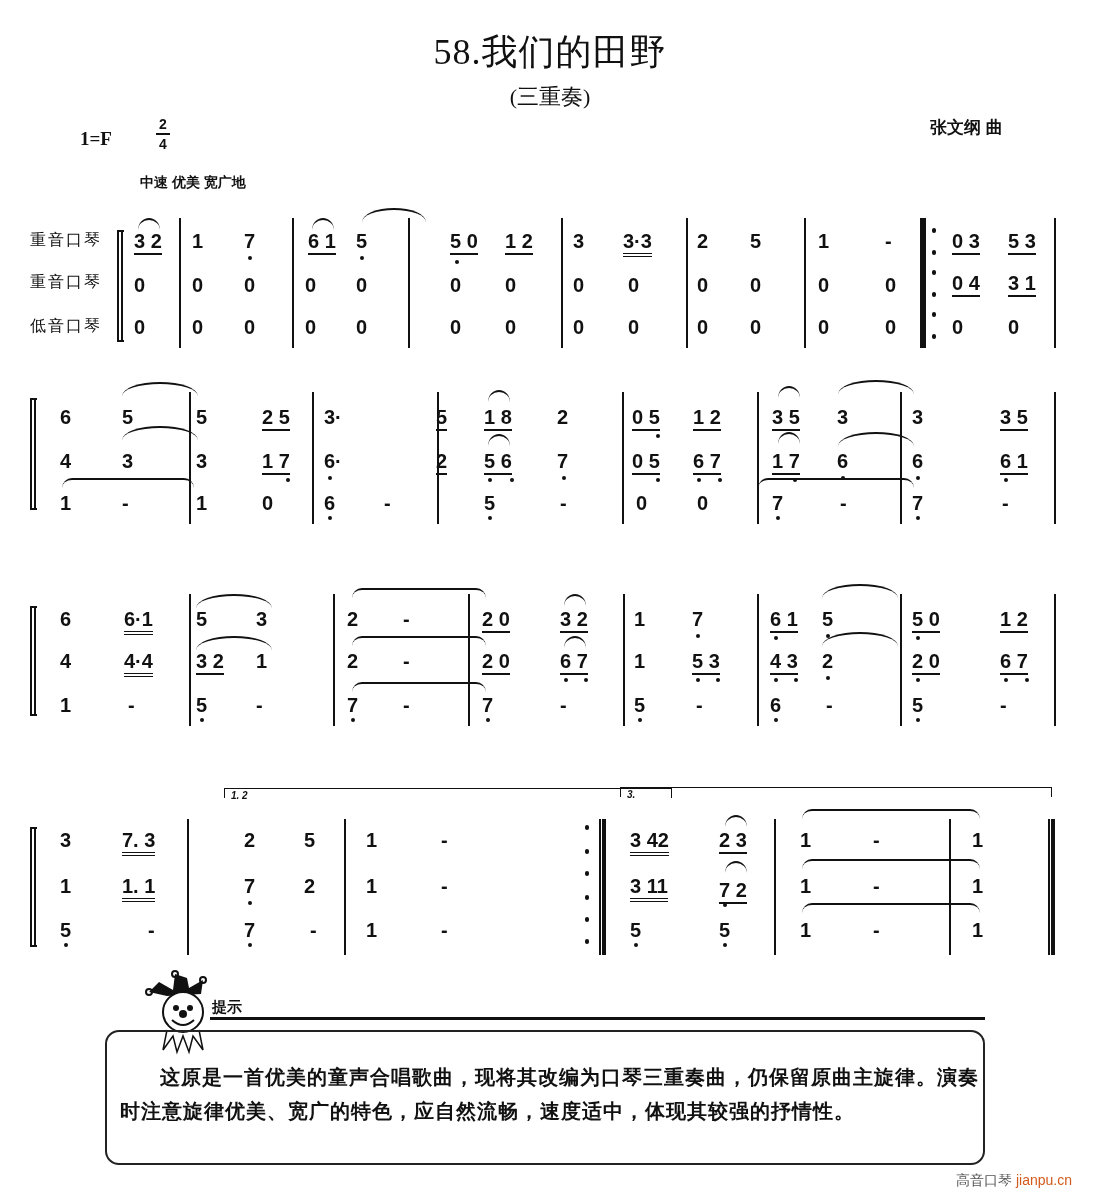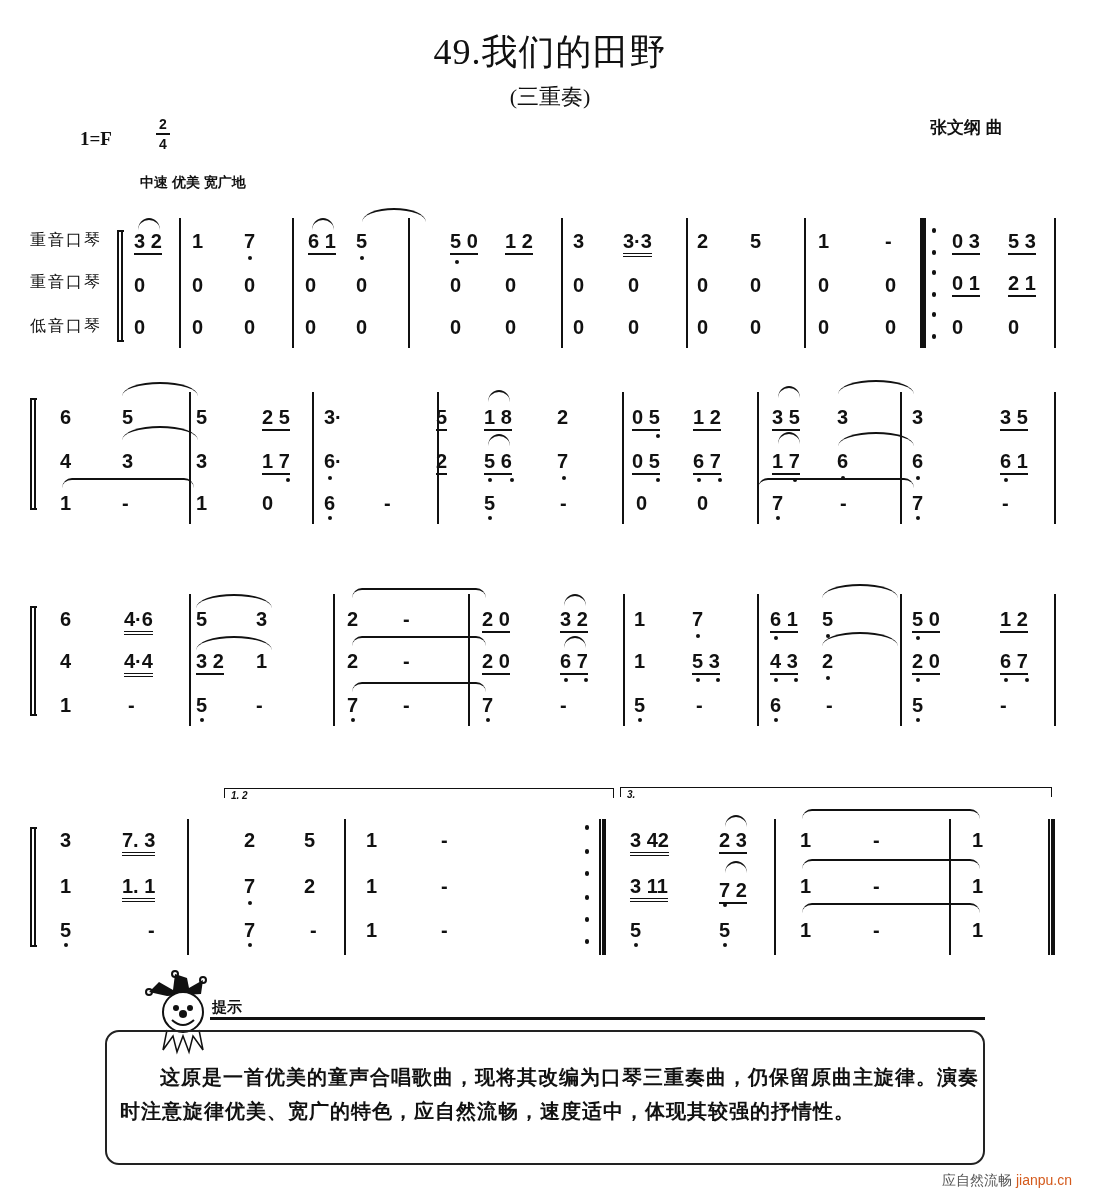--- a/index.html
+++ b/index.html
@@ -40,21 +40,21 @@
   .tip-title { position: absolute; left: 212px; top: 998px; font-size: 15px; font-weight: bold; }
   .tip-text { position: absolute; left: 120px; top: 1060px; width: 862px; font-family: "Liberation Serif", serif;
     font-size: 20px; font-weight: bold; line-height: 34px; text-indent: 40px; letter-spacing: 1px; }
   .jester { position: absolute; left: 145px; top: 970px; width: 80px; height: 85px; }
   .watermark { position: absolute; right: 28px; top: 1172px; font-size: 14px; color: #555; }
   .watermark .brand { color: #d45a1c; }
 </style>
 </head>
 <body>
 
-<div class="title">49.我们的田野</div>
+<div class="title">58.我们的田野</div>
 <div class="subtitle">(三重奏)</div>
 <div class="composer">张文纲 曲</div>
 <div class="key">1=F</div>
 <div class="timesig">
   <div>2</div>
   <div class="bar"></div>
   <div>4</div>
 </div>
 <div class="tempo">中速 优美 宽广地</div>
 
@@ -109,22 +109,22 @@
   <div class="note" style="left:305px;top:74px;">0</div>
   <div class="note" style="left:356px;top:74px;">0</div>
   <div class="note" style="left:450px;top:74px;">0</div>
   <div class="note" style="left:505px;top:74px;">0</div>
   <div class="note" style="left:573px;top:74px;">0</div>
   <div class="note" style="left:628px;top:74px;">0</div>
   <div class="note" style="left:697px;top:74px;">0</div>
   <div class="note" style="left:750px;top:74px;">0</div>
   <div class="note" style="left:818px;top:74px;">0</div>
   <div class="note" style="left:885px;top:74px;">0</div>
-  <div class="note ul" style="left:952px;top:72px;">0 1</div>
-  <div class="note ul" style="left:1008px;top:72px;">2 1</div>
+  <div class="note ul" style="left:952px;top:72px;">0 4</div>
+  <div class="note ul" style="left:1008px;top:72px;">3 1</div>
 
   <div class="note" style="left:134px;top:116px;">0</div>
   <div class="note" style="left:192px;top:116px;">0</div>
   <div class="note" style="left:244px;top:116px;">0</div>
   <div class="note" style="left:305px;top:116px;">0</div>
   <div class="note" style="left:356px;top:116px;">0</div>
   <div class="note" style="left:450px;top:116px;">0</div>
   <div class="note" style="left:505px;top:116px;">0</div>
   <div class="note" style="left:573px;top:116px;">0</div>
   <div class="note" style="left:628px;top:116px;">0</div>
@@ -234,21 +234,21 @@
   <div class="arc" style="left:196px;top:66px;width:76px;height:14px;"></div>
   <div class="arc" style="left:352px;top:18px;width:134px;height:10px;border-radius:10px 10px 0 0;"></div>
   <div class="arc" style="left:352px;top:66px;width:134px;height:10px;border-radius:10px 10px 0 0;"></div>
   <div class="arc" style="left:352px;top:112px;width:134px;height:10px;border-radius:10px 10px 0 0;"></div>
   <div class="arc" style="left:564px;top:24px;width:22px;"></div>
   <div class="arc" style="left:564px;top:66px;width:22px;"></div>
   <div class="arc" style="left:822px;top:14px;width:76px;height:14px;"></div>
   <div class="arc" style="left:822px;top:62px;width:76px;height:14px;"></div>
 
   <div class="note" style="left:60px;top:38px;">6</div>
-  <div class="note dul" style="left:124px;top:38px;">4·6</div>
+  <div class="note dul" style="left:124px;top:38px;">6·1</div>
   <div class="note" style="left:196px;top:38px;">5</div>
   <div class="note" style="left:256px;top:38px;">3</div>
   <div class="note" style="left:347px;top:38px;">2</div>
   <div class="note" style="left:403px;top:38px;">-</div>
   <div class="note ul" style="left:482px;top:38px;">2 0</div>
   <div class="note ul" style="left:560px;top:38px;">3 2</div>
   <div class="note" style="left:634px;top:38px;">1</div>
   <div class="note" style="left:692px;top:38px;">7</div>
   <div class="ldot" style="left:696px;top:64px;"></div>
   <div class="note ul" style="left:770px;top:38px;">6 1</div>
@@ -300,21 +300,21 @@
   <div class="note" style="left:696px;top:124px;">-</div>
   <div class="note" style="left:770px;top:124px;">6</div>
   <div class="ldot" style="left:774px;top:148px;"></div>
   <div class="note" style="left:826px;top:124px;">-</div>
   <div class="note" style="left:912px;top:124px;">5</div>
   <div class="ldot" style="left:916px;top:148px;"></div>
   <div class="note" style="left:1000px;top:124px;">-</div>
 </div>
 
 <div class="system" style="top:785px;height:175px;">
-  <div class="volta" style="left:224px;top:3px;width:390px;">
+  <div class="volta" style="left:224px;top:3px;width:448px;">
     <span class="volta-label">1. 2</span>
   </div>
   <div class="volta" style="left:620px;top:2px;width:432px;">
     <span class="volta-label">3.</span>
   </div>
 
   <div class="bracket" style="left:30px;top:42px;height:120px;"></div>
   <div class="barline" style="left:187px;top:34px;height:136px;"></div>
   <div class="barline" style="left:344px;top:34px;height:136px;"></div>
   <div class="repeat-dots" style="left:585px;top:34px;height:136px;">
@@ -390,15 +390,15 @@
   <circle cx="38" cy="44" r="4" fill="#111"></circle>
   <path d="M27 50 Q38 60 49 50" fill="none" stroke="#111" stroke-width="2"></path>
   <path d="M22 60 L18 80 L28 66 L32 82 L38 66 L44 82 L48 66 L58 80 L54 60" fill="none" stroke="#111" stroke-width="1.5"></path>
 </svg>
 <div class="tip-title">提示</div>
 <div class="tip-header-line"></div>
 <div class="tip-box"></div>
 <div class="tip-text">这原是一首优美的童声合唱歌曲，现将其改编为口琴三重奏曲，仍保留原曲主旋律。演奏时注意旋律优美、宽广的特色，应自然流畅，速度适中，体现其较强的抒情性。</div>
 
 <div class="watermark">
-  <span>应自然流畅</span>
+  <span>高音口琴</span>
   <span class="brand">jianpu.cn</span>
 </div>
 
 </body></html>

